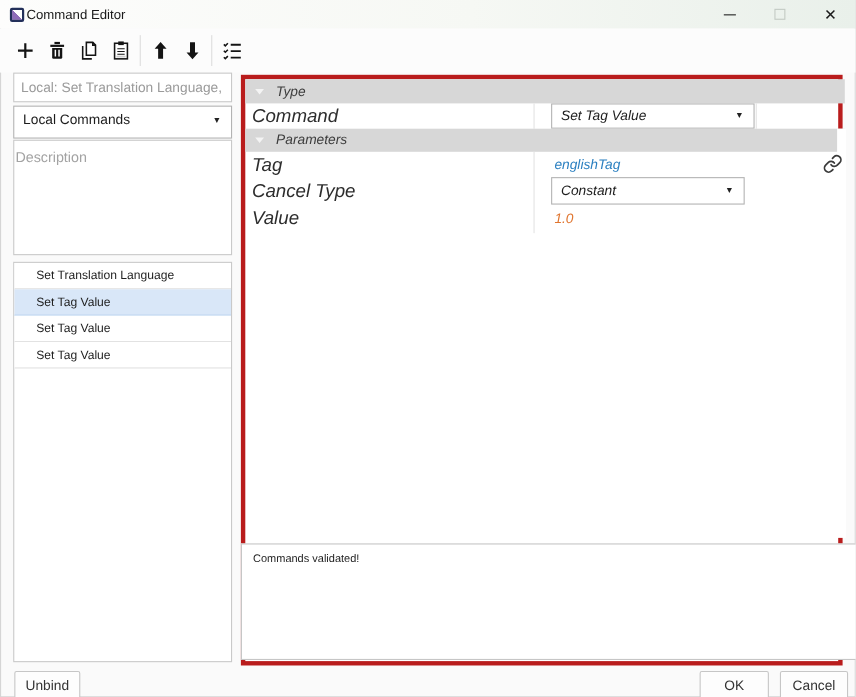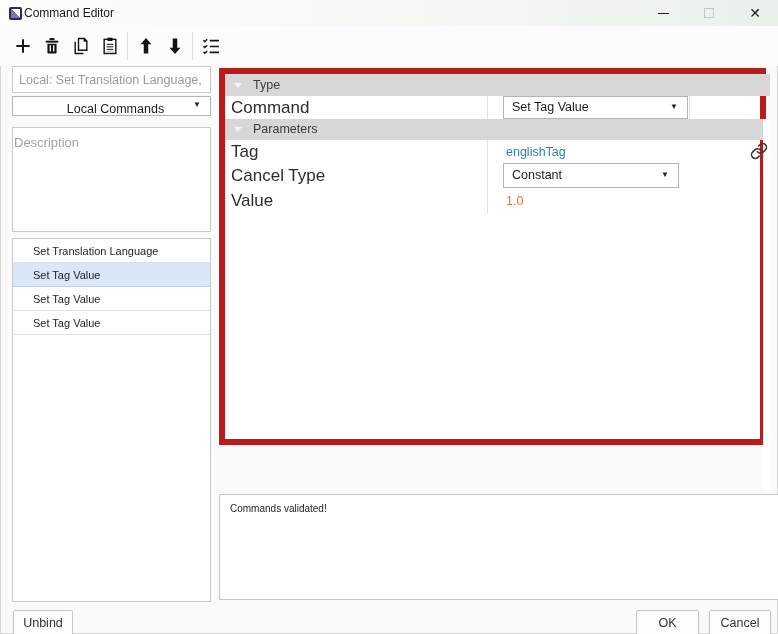--- a/index.html
+++ b/index.html
@@ -34,44 +34,44 @@
   .tb-btn { width:29px; height:30px; display:flex; align-items:center; justify-content:center; }
   .tb-btn svg { display:block; }
   .tb-sep { width:1px; height:28px; background:#dcdcdc; margin:0 3px; }
   
   .filter-input {
     position:absolute; left:12px; top:66px; width:199px; height:27px;
     border:1px solid #c9c9c9; background:#fff; color:#9b9b9b;
     font-family:"Liberation Sans",sans-serif; font-size:12.5px; padding:0 6px; outline:none;
   }
   .scope-select {
-    position:absolute; left:12px; top:96px; width:199px; height:20px;
+    position:absolute; left:12px; top:96px; width:199px; height:30px;
     border:1px solid #b3b3b3; background:#fff; font-size:12.5px; color:#1c1c1c;
-    line-height:24px; padding-left:8px; cursor:default;text-align:center;
+    line-height:24px; padding-left:8px; cursor:default;
   }
   .dd-arrow { position:absolute; right:9px; top:50%; transform:translateY(-55%); font-size:8px; color:#222; }
   .description-area {
     position:absolute; left:12px; top:127px; width:199px; height:105px;
     border:1px solid #c9c9c9; background:#fff; resize:none; outline:none;
     font-family:"Liberation Sans",sans-serif; font-size:13px; color:#3c3c3c; padding:7px 1px;
   }
   .description-area::placeholder { color:#a3a3a3; }
   .command-list {
     position:absolute; left:12px; top:238px; width:199px; height:364px;
     border:1px solid #c9c9c9; background:#fff; overflow:hidden;
   }
   .cmd-row {
     height:24px; line-height:24px; padding-left:20px; font-size:11px; color:#1e1e1e;
     border-bottom:1px solid #e2e2e2; background:#fff; cursor:default;
   }
   .cmd-row.selected { background:#d9e7f8; border-bottom:1px solid #b9d3ee; }
   
   .prop-panel {
-    position:absolute; left:219px; top:68px; width:547px; height:377px;
-    background:#fff; border:6px solid #b91c1c;
+    position:absolute; left:219px; top:68px; width:547px; height:537px;
+    background:#fff; border:4px solid #b91c1c;font-style:italic;
   }
   .section-header {
     position:absolute; left:0; width:545px; height:22px; background:#d7d7d7;
     font-size:12.5px; color:#3c3c3c; line-height:22px; padding-left:28px;
   }
   .section-tri {
     position:absolute; left:9px; top:9px; width:0; height:0;
     border-left:4px solid transparent; border-right:4px solid transparent;
     border-top:5px solid #f4f4f4;
   }

